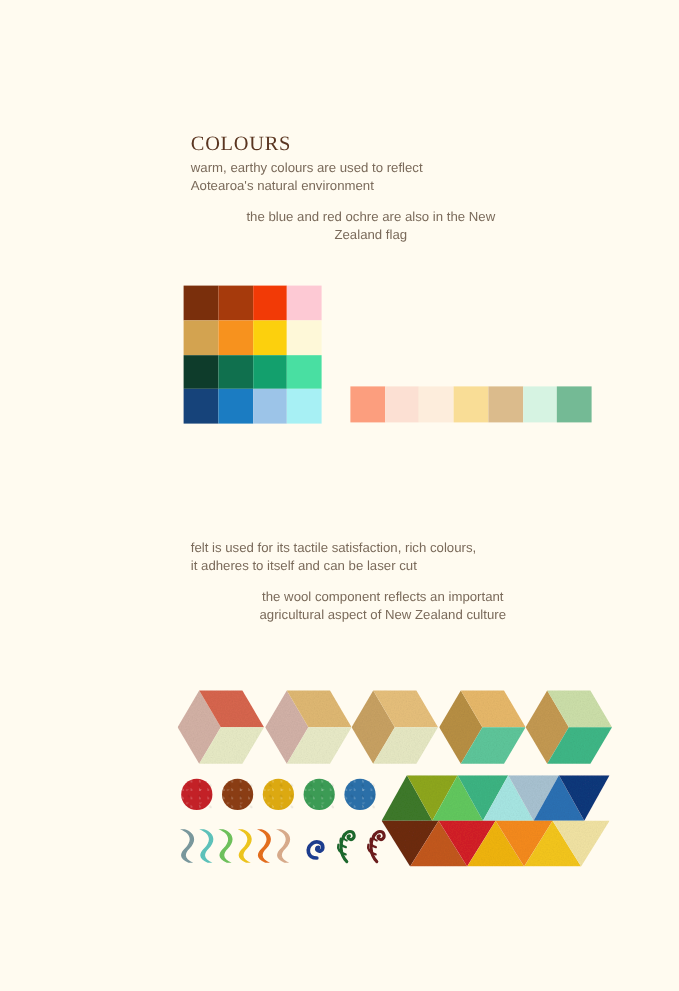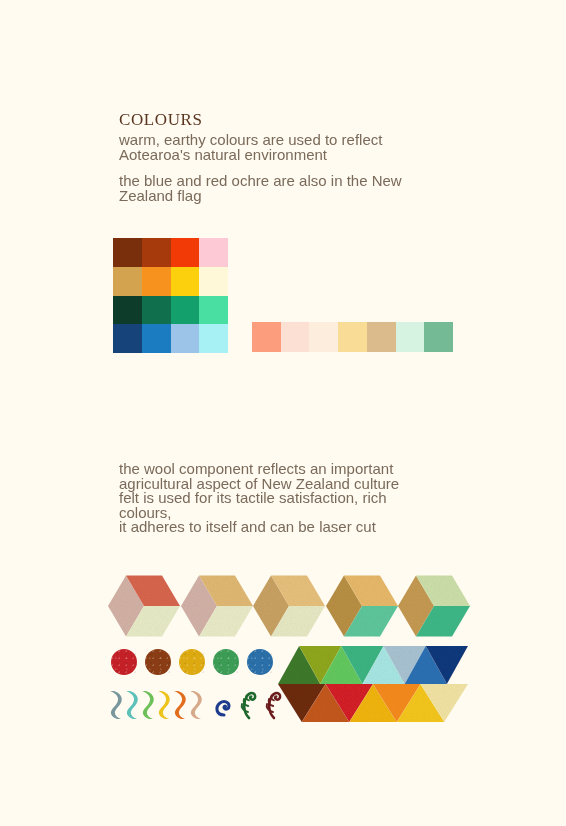--- a/index.html
+++ b/index.html
@@ -11,42 +11,44 @@
     height: 826px;
     background: #FFFBF0;
     font-family: "Liberation Sans", sans-serif;
     overflow: hidden;
     position: relative;
   }
 
   .page {
     position: absolute;
     inset: 0;
+    margin-left: 40px;
   }
 
   
   .section-heading {
     font-family: "Liberation Serif", serif;
     font-size: 17px;
     letter-spacing: 0.6px;
     color: #5A3520;
     font-weight: 400;
     margin: 0 0 3px 0;
     white-space: nowrap;
   }
   .body-para {
     font-family: "Liberation Sans", sans-serif;
-    font-size: 15px;
+    font-size: 11px;
     line-height: 14.6px;
     color: #7A6A5A;
     margin: 0;
     white-space: pre-line;
   }
   .body-para.spaced {
     margin-top: 12px;
+    text-align: center;
   }
 
   #colours-text {
     position: absolute;
     left: 119px;
     top: 110px;
     width: 300px;
   }
   #materials-text {
     position: absolute;
@@ -200,24 +202,24 @@
       <div class="sw" style="background: rgb(252, 158, 126);"></div>
       <div class="sw" style="background: rgb(252, 224, 211);"></div>
       <div class="sw" style="background: rgb(253, 237, 220);"></div>
       <div class="sw" style="background: rgb(249, 221, 150);"></div>
       <div class="sw" style="background: rgb(219, 187, 140);"></div>
       <div class="sw" style="background: rgb(214, 243, 226);"></div>
       <div class="sw" style="background: rgb(116, 186, 149);"></div>
     </div>
 
   <div id="materials-text">
+    <p class="body-para">felt is used for its tactile satisfaction, rich colours,
+it adheres to itself and can be laser cut</p>
     <p class="body-para spaced">the wool component reflects an important
 agricultural aspect of New Zealand culture</p>
-    <p class="body-para">felt is used for its tactile satisfaction, rich colours,
-it adheres to itself and can be laser cut</p>
   </div>
 
   <div id="cube-row">
       <div class="cube" style="left: 0px;">
         <svg width="72" height="72" viewBox="0 0 72 72" filter="url(#feltTex)">
           <polygon points="0.00,36.00 18.00,5.45 36.00,36.00 18.00,66.55" fill="#D4B2A6"></polygon>
           <polygon points="18.00,5.45 54.00,5.45 72.00,36.00 36.00,36.00" fill="#D8664E"></polygon>
           <polygon points="36.00,36.00 72.00,36.00 54.00,66.55 18.00,66.55" fill="#E8EBC6"></polygon>
         </svg>
       </div>

